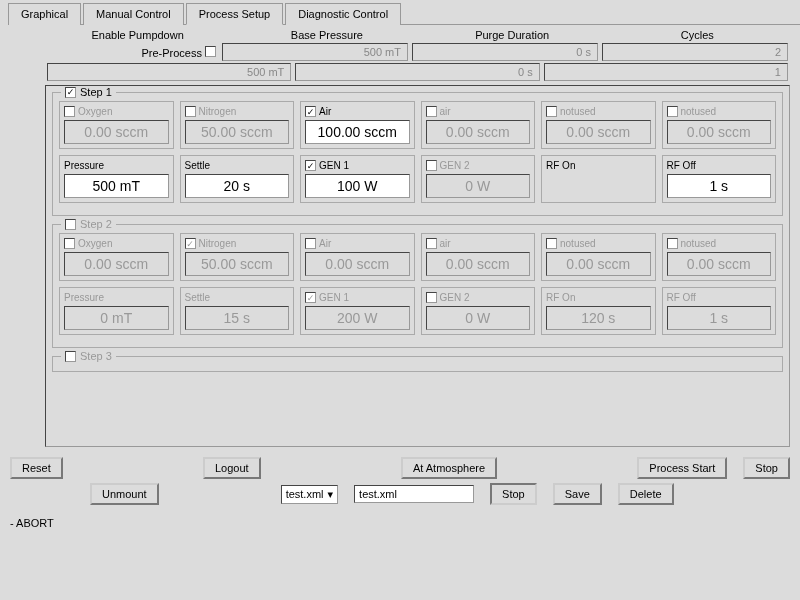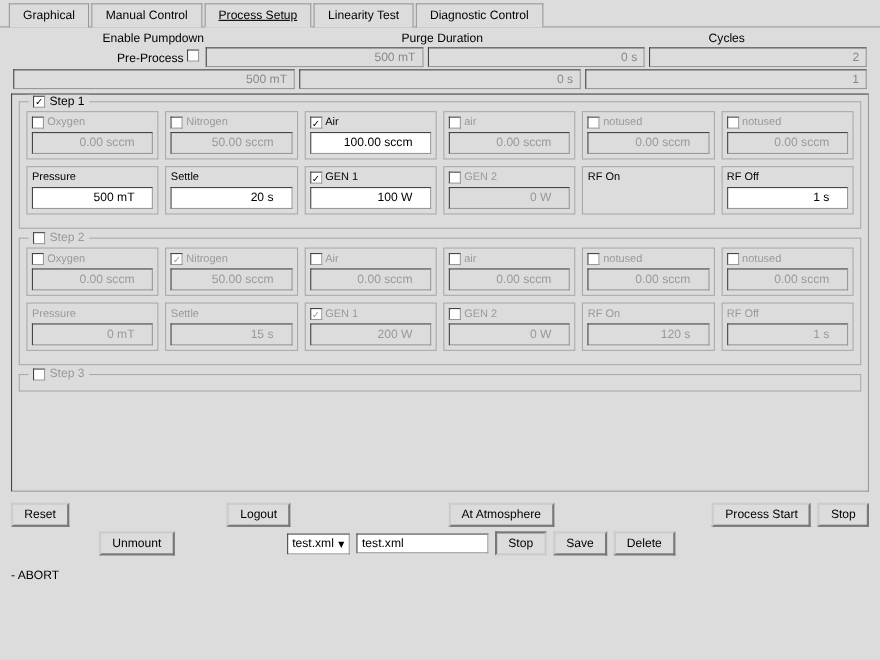--- a/index.html
+++ b/index.html
@@ -22,25 +22,25 @@
   background: #dcdcdc;
   margin-right: 2px;
   cursor: pointer;
   position: relative;
   top: 1px;
 }
 .tab.active {
   background: #dcdcdc;
   border-bottom: 1px solid #dcdcdc;
   z-index: 2;
-  text-decoration: underline;
 }
 .tab-content {
   border-top: 1px solid #999;
   padding: 4px 10px;
+  margin-left: 35px;
 }
 .header-row {
   display: flex;
   align-items: center;
   margin-bottom: 2px;
 }
 .header-label {
   text-align: center;
   flex: 1;
 }
@@ -97,23 +97,23 @@
 .gas-label {
   display: flex;
   align-items: center;
   gap: 3px;
   margin-bottom: 3px;
   font-size: 10px;
 }
 .gas-input {
   width: 100%;
   border: 1px inset #999;
-  text-align: right;
-  padding: 3px 16px;
-  font-size: 11px;
+  text-align: center;
+  padding: 3px 4px;
+  font-size: 14px;
 }
 .gas-input.enabled { background: #fff; color: #000; }
 .gas-input.disabled { background: #dcdcdc; color: #999; }
 .checkbox {
   width: 11px;
   height: 11px;
   border: 1px inset #999;
   background: #fff;
   display: inline-flex;
   align-items: center;
@@ -121,21 +121,21 @@
   font-size: 9px;
   cursor: pointer;
 }
 .disabled-label { color: #999; }
 .bottom-bar {
   padding: 6px 10px;
 }
 .btn-row {
   display: flex;
   align-items: center;
-  gap: 6px;
+  gap: 16px;
   margin-bottom: 4px;
 }
 .btn {
   border: 2px outset #ccc;
   background: #dcdcdc;
   padding: 3px 10px;
   cursor: pointer;
   font-size: 11px;
 }
 .select-box {
@@ -157,28 +157,28 @@
 }
 .spacer { flex: 1; }
 </style>
 </head>
 <body>
 
 <div class="tabs" id="tabs">
     <div class="tab">Graphical</div>
     <div class="tab">Manual Control</div>
     <div class="tab active">Process Setup</div>
-    <div class="tab">Linearity Test</div>
     <div class="tab">Diagnostic Control</div>
   </div>
 
 <div class="tab-content">
 
   <div class="header-row">
     <div class="pumpdown-col header-label" style="text-align:center">Enable Pumpdown</div>
+    <div class="header-label">Base Pressure</div>
     <div class="header-label">Purge Duration</div>
     <div class="header-label">Cycles</div>
   </div>
 
   <div class="header-row">
     <div class="pumpdown-col">
       <span>Pre-Process</span>
       <span class="checkbox"></span>
     </div>
     <div class="header-input">500 mT</div>

